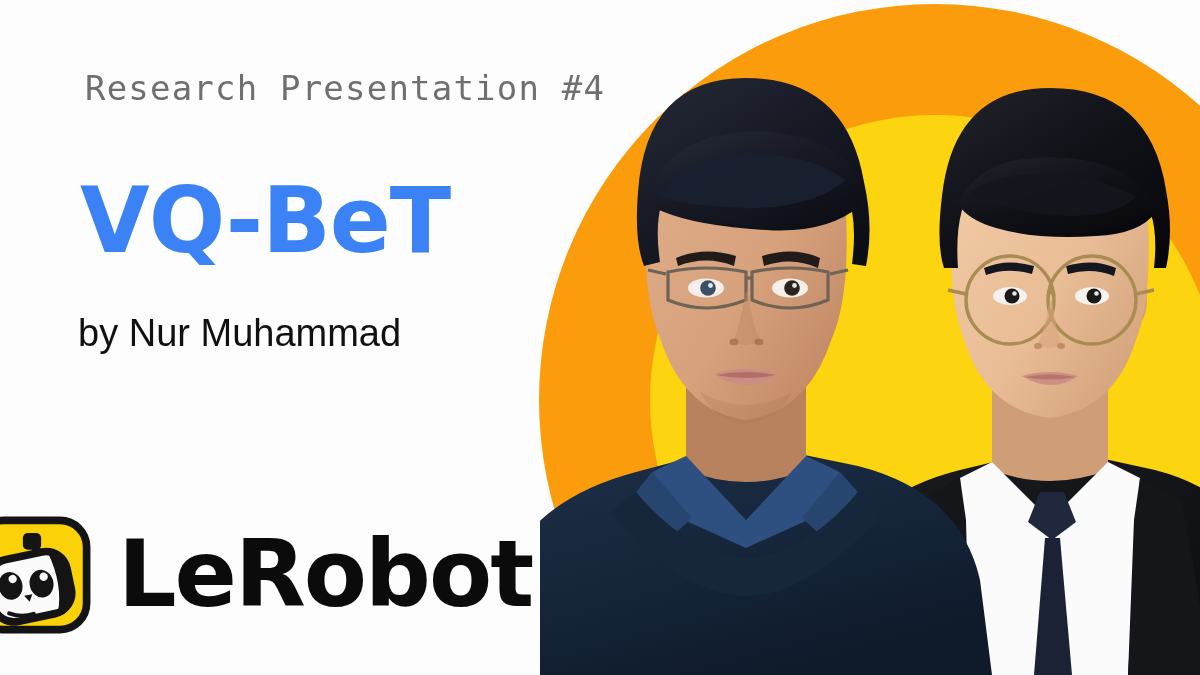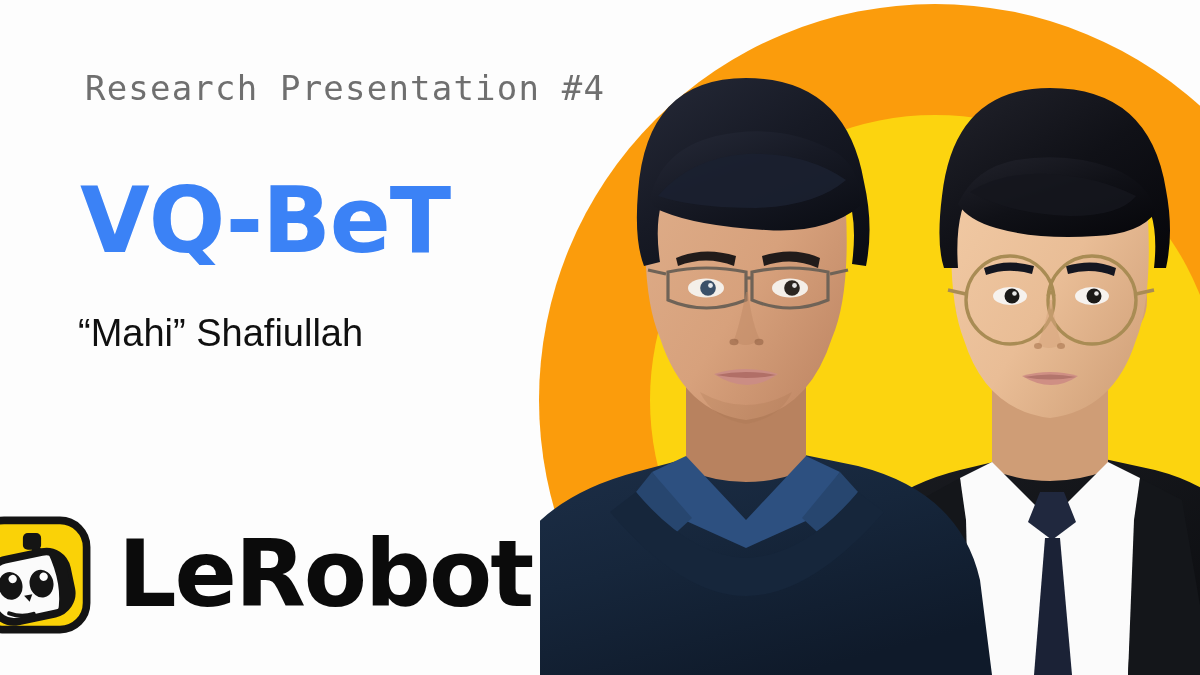--- a/index.html
+++ b/index.html
@@ -225,21 +225,21 @@
         </g>
 
       </g>
     </svg>
   </div>
 
   <div id="text-col">
     <div id="eyebrow">Research Presentation #4</div>
     <h1 id="headline">VQ-BeT</h1>
     <div id="byline">
-      <div>“Mahi” Shafiullah</div>
+      <div>by Nur Muhammad</div>
     </div>
   </div>
 
   <div id="brand">
     <svg id="brand-mark" viewBox="0 0 100 100">
 
       <rect x="11" y="11" width="78" height="78" rx="19" ry="19" fill="#FAD207" stroke="#141414" stroke-width="5.5"></rect>
 
       <g stroke="#141414" stroke-width="5" fill="none" stroke-linecap="round">
         <path d="M52.5 32 Q62 36 65 48"></path>

